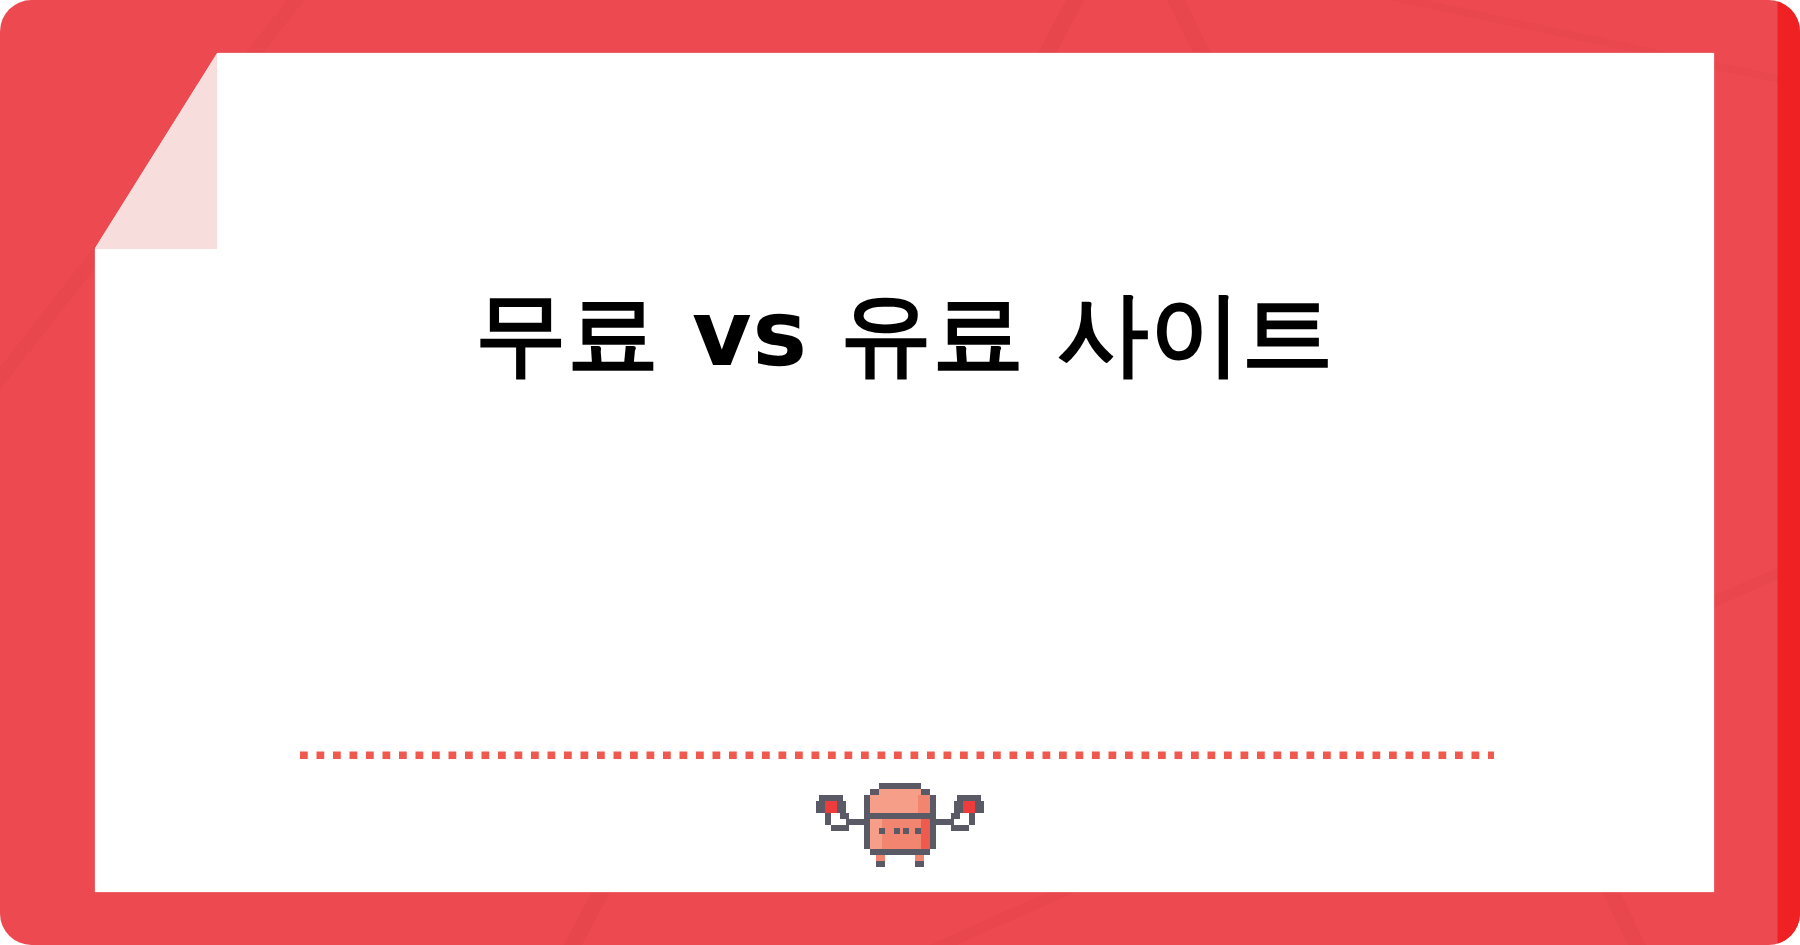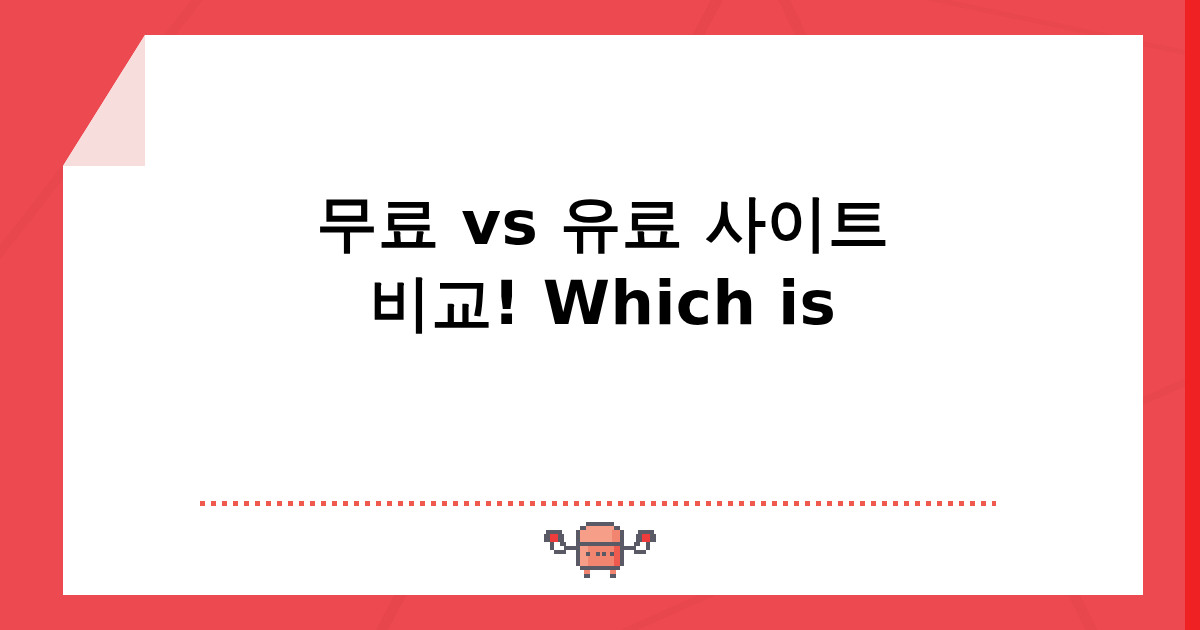--- a/index.html
+++ b/index.html
@@ -14,20 +14,21 @@
     font-family: "DejaVu Sans", "Liberation Sans", sans-serif;
   }
 
   
   .poster {
     position: relative;
     width: 1200px;
     height: 630px;
     background: #ec4a50;
     overflow: hidden;
+    border-radius: 21px;
   }
 
   
   .texture {
     position: absolute;
     inset: 0;
     pointer-events: none;
     background:
       linear-gradient(118deg, rgba(0,0,0,0) 0%, rgba(0,0,0,0) 46.3%, rgba(180,30,35,0.085) 46.3%, rgba(180,30,35,0.085) 47.1%, rgba(0,0,0,0) 47.1%),
       linear-gradient(64deg,  rgba(0,0,0,0) 0%, rgba(0,0,0,0) 72.0%, rgba(180,30,35,0.075) 72.0%, rgba(180,30,35,0.075) 72.8%, rgba(0,0,0,0) 72.8%),
@@ -130,21 +131,21 @@
 
   <div class="texture"></div>
   <div class="right-strip"></div>
 
   <div class="card"></div>
   <div class="fold-tint"></div>
 
   <div class="title-wrap">
     <h1 class="title">
       <span>무료 vs 유료 사이트</span><br>
-      <span>비교! Which is</span><br>
+      <br>
     </h1>
   </div>
 
   <div class="divider"></div>
 
   <div class="mascot">
     <svg viewBox="0 0 62 31" aria-hidden="true">
 
       <rect x="13" y="14" width="8" height="2" fill="#5a5a66"></rect>
       <rect x="11" y="12" width="3" height="2" fill="#5a5a66"></rect>

